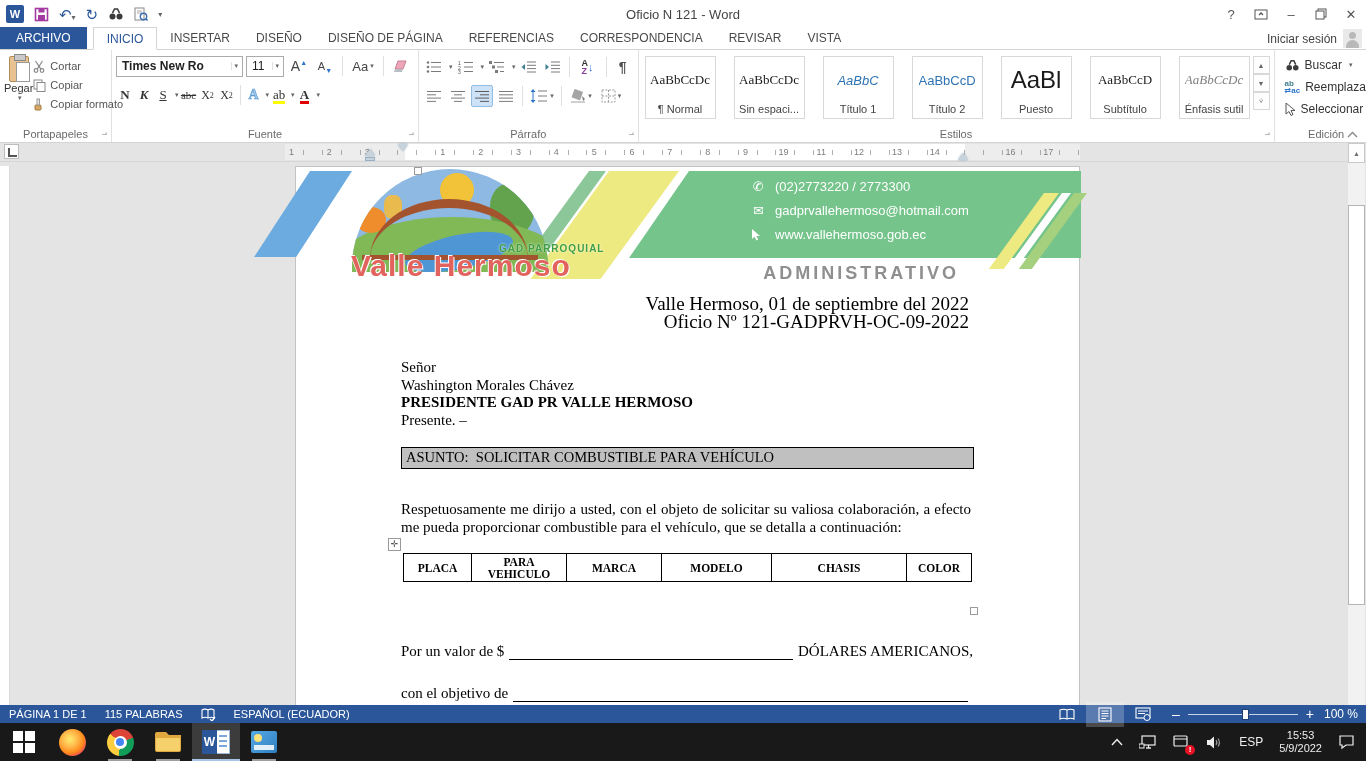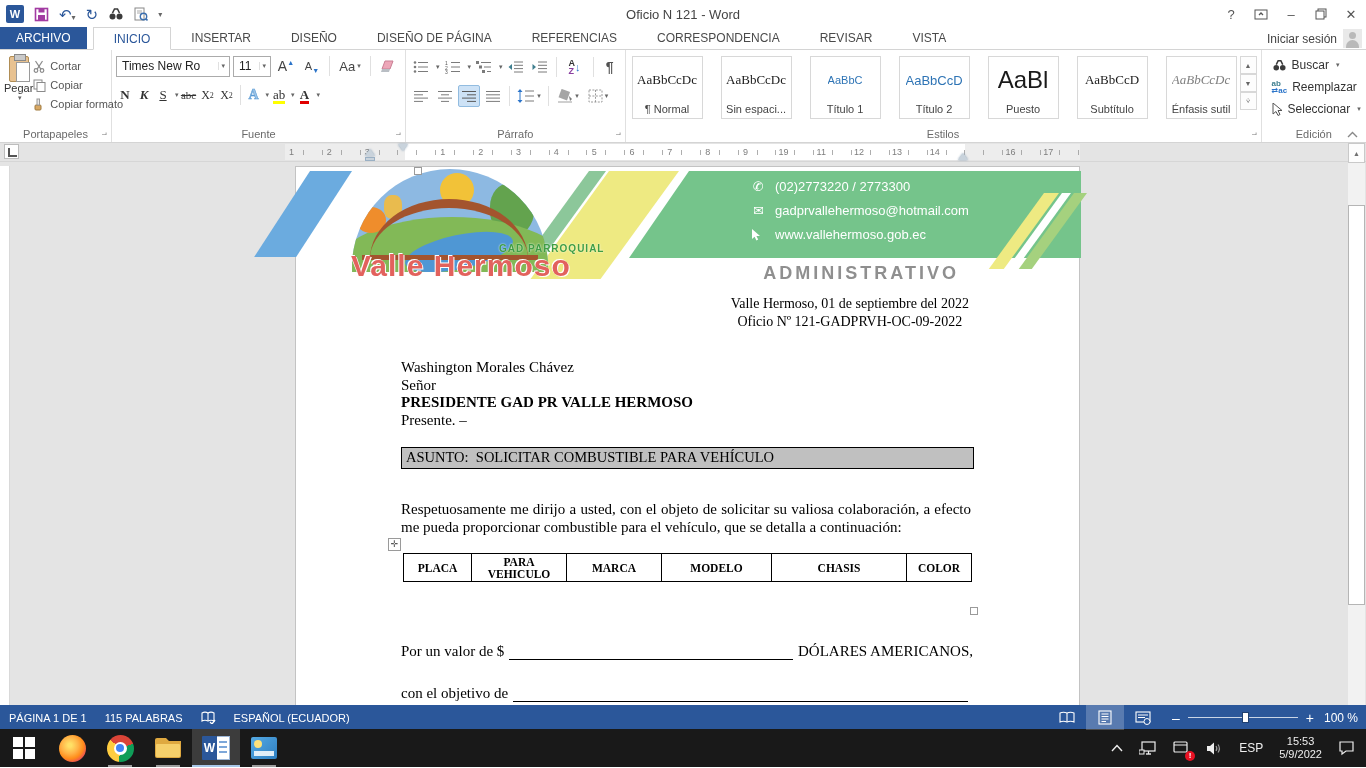--- a/index.html
+++ b/index.html
@@ -12,21 +12,21 @@
 .qat .wicon { width:18px; height:18px; background:#2b579a; border-radius:2px; color:#fff; font-weight:bold; font-size:11px; display:flex; align-items:center; justify-content:center; }
 .qat .glyph { font-size:15px; color:#2b579a; line-height:1; }
 .qat .caret { font-size:8px; color:#666; }
 .title-text { position:absolute; left:0; right:0; text-align:center; font-size:13px; color:#444; pointer-events:none; }
 .winbtns { position:absolute; right:0; top:0; height:28px; display:flex; align-items:center; gap:0; }
 .winbtn { width:30px; height:26px; display:flex; align-items:center; justify-content:center; color:#555; font-size:13px; }
 
 
 .tabrow { height:22px; background:#fff; display:flex; align-items:flex-end; border-bottom:1px solid #d4d4d4; position:relative; }
 .tab-file { background:#2b579a; color:#fff; font-size:12px; padding:0 16px; height:22px; display:flex; align-items:center; margin-right:6px; }
-.tab { font-size:12px; color:#4a4a4a; padding:0 20px; height:22px; display:flex; align-items:center; }
+.tab { font-size:12px; color:#4a4a4a; padding:0 13px; height:22px; display:flex; align-items:center; }
 .tab.active { background:#fff; color:#2b579a; border:1px solid #d4d4d4; border-bottom:1px solid #fff; margin-bottom:-1px; height:23px; }
 .signin { position:absolute; right:4px; top:1px; display:flex; align-items:center; gap:6px; font-size:12px; color:#444; }
 .avatar { width:19px; height:19px; background:#e9e9e9; position:relative; overflow:hidden; }
 .avatar::before { content:""; position:absolute; left:6px; top:3px; width:7px; height:7px; border-radius:50%; background:#b9b9b9; }
 .avatar::after { content:""; position:absolute; left:3px; top:11px; width:13px; height:9px; border-radius:7px 7px 0 0; background:#b9b9b9; }
 
 
 .ribbon { height:93px; background:#fff; border-bottom:1px solid #d4d4d4; display:flex; position:relative; }
 .rgroup { position:relative; border-right:1px solid #e0e0e0; padding:4px 4px 16px 4px; }
 .rgroup-label { position:absolute; bottom:2px; left:0; right:0; text-align:center; font-size:11px; color:#6a6a6a; }
@@ -122,37 +122,37 @@
 .brand-big { font-size:30px; font-weight:bold; color:#e2625d; letter-spacing:1px; text-shadow:1px 1px 0 #fff,-1px -1px 0 #fff; }
 .brand-small { position:absolute; left:148px; top:-6px; font-size:10px; font-weight:bold; color:#3f9e44; letter-spacing:1px; text-shadow:0 0 2px #fff; }
 .contacts { position:absolute; left:455px; top:12px; display:flex; flex-direction:column; gap:9px; z-index:3; }
 .c-row { display:flex; align-items:center; gap:9px; color:#fff; font-size:13px; }
 .c-ic { width:15px; text-align:center; font-size:13px; color:#fff; }
 .admin { position:absolute; left:400px; top:96px; width:263px; text-align:right; font-size:18px; font-weight:bold; letter-spacing:3px; color:#8f8f8f; }
 .anchor-sq { position:absolute; left:118px; top:0px; width:8px; height:8px; border:1px solid #9a9a9a; background:#fff; }
 
 
 .doc-serif { font-family:"Liberation Serif","DejaVu Serif",serif; color:#000; }
-.dateblock { position:absolute; right:110px; top:128px; text-align:center; font-size:14px; line-height:18px; }
+.dateblock { position:absolute; right:110px; top:128px; text-align:right; font-size:19px; line-height:18px; }
 .addr { position:absolute; left:105px; top:192px; font-size:15px; line-height:17.5px; }
 .addr .b { font-weight:bold; }
 .subject { position:absolute; left:105px; top:280px; width:573px; background:#c0c0c0; border:1px solid #000; font-size:14.5px; padding:1px 4px 2px 4px; white-space:pre-wrap; }
 .bodytext { position:absolute; left:105px; top:334px; width:570px; font-size:15px; line-height:17.5px; text-align:justify; }
 .tbl-handle { position:absolute; left:92px; top:371px; width:13px; height:13px; border:1px solid #9a9a9a; background:#fff; font-size:9px; line-height:11px; text-align:center; color:#555; }
 .doc-table { position:absolute; left:107px; top:386px; border-collapse:collapse; }
 .doc-table th, .doc-table td { border:1px solid #000; text-align:center; vertical-align:middle; font-family:"Liberation Serif","DejaVu Serif",serif; }
 .doc-table th { font-size:11.5px; font-weight:bold; height:28px; padding:1px 2px; }
 .doc-table td { font-size:13.5px; height:30px; padding:1px 3px; }
 .tbl-resize { position:absolute; left:674px; top:440px; width:8px; height:8px; border:1px solid #9a9a9a; background:#fff; }
 .fill-line { flex:1; border-bottom:1px solid #000; margin:0 5px; height:14px; }
 .valueline { position:absolute; left:105px; top:476px; width:572px; display:flex; align-items:flex-end; font-size:15px; }
 .objline { position:absolute; left:105px; top:518px; width:572px; display:flex; align-items:flex-end; font-size:15px; }
 
 
-.statusbar { height:24px; background:#2b579a; color:#fff; display:flex; align-items:flex-start; font-size:11px; position:relative; z-index:50; }
+.statusbar { height:18px; background:#2b579a; color:#fff; display:flex; align-items:center; font-size:11px; position:relative; z-index:50; }
 .sb-item { padding:0 9px; height:25px; display:flex; align-items:center; gap:4px; }
 .sb-right { margin-left:auto; display:flex; align-items:center; height:25px; }
 .viewbtn { width:38px; height:25px; display:flex; align-items:center; justify-content:center; }
 .viewbtn.active { background:rgba(255,255,255,.22); }
 .zoomctl { display:flex; align-items:center; gap:8px; padding:0 10px; }
 .zoom-track { width:110px; height:1px; background:rgba(255,255,255,.75); position:relative; }
 .zoom-thumb { position:absolute; left:54px; top:-5px; width:7px; height:11px; background:#fff; border:1px solid #1e3f6f; }
 .zoom-pm { font-size:14px; line-height:1; }
 .zoom-label { font-size:12px; padding-right:8px; }
 
@@ -285,21 +285,21 @@
           </svg>
           <span>Copiar formato</span>
         </div>
     </div>
     <span class="rgroup-label">Portapapeles</span>
     <span class="launcher">⌐</span>
   </div>
 
   <div class="rgroup g-font">
     <div class="font-row1">
-      <span class="combo" style="width:114px;">
+      <span class="combo" style="width:127px;font-weight:bold;">
           <span>Times New Ro</span>
           <span class="cbx">▾</span>
         </span>
       <span class="combo" style="width:38px;">
           <span>11</span>
           <span class="cbx">▾</span>
         </span>
       <span class="rbtn" style="width:24px;height:22px;font-size:14px;">
           <span>A</span>
           <span style="color:#2b74c9;font-size:7px;margin-top:-8px;">▲</span>
@@ -477,21 +477,21 @@
     <div class="styles-wrap">
       <div class="stylecard">
           <span class="sg-prev">AaBbCcDc</span>
           <span class="sg-name">¶ Normal</span>
         </div>
       <div class="stylecard">
           <span class="sg-prev">AaBbCcDc</span>
           <span class="sg-name">Sin espaci...</span>
         </div>
       <div class="stylecard">
-          <span class="sg-prev h" style="font-size:11px;">AaBbC</span>
+          <span class="sg-prev h" style="font-size:13px;font-style:italic;">AaBbC</span>
           <span class="sg-name">Título 1</span>
         </div>
       <div class="stylecard">
           <span class="sg-prev h">AaBbCcD</span>
           <span class="sg-name">Título 2</span>
         </div>
       <div class="stylecard">
           <span class="sg-prev big">AaBl</span>
           <span class="sg-name">Puesto</span>
         </div>
@@ -628,22 +628,22 @@
       <div class="admin">ADMINISTRATIVO</div>
       <span class="anchor-sq"></span>
     </div>
 
     <div class="dateblock doc-serif">
       <div>Valle Hermoso, 01 de septiembre del 2022</div>
       <div>Oficio Nº 121-GADPRVH-OC-09-2022</div>
     </div>
 
     <div class="addr doc-serif">
+      <div>Señor</div>
       <div>Washington Morales Chávez</div>
-      <div>Señor</div>
       <div class="b">PRESIDENTE GAD PR VALLE HERMOSO</div>
       <div>Presente. –</div>
     </div>
 
     <div class="subject doc-serif">ASUNTO:  SOLICITAR COMBUSTIBLE PARA VEHÍCULO</div>
 
     <div class="bodytext doc-serif">Respetuosamente me dirijo a usted, con el objeto de solicitar su valiosa colaboración, a efecto me pueda proporcionar combustible para el vehículo, que se detalla a continuación:</div>
 
     <span class="tbl-handle">✛</span>
     <table class="doc-table">

